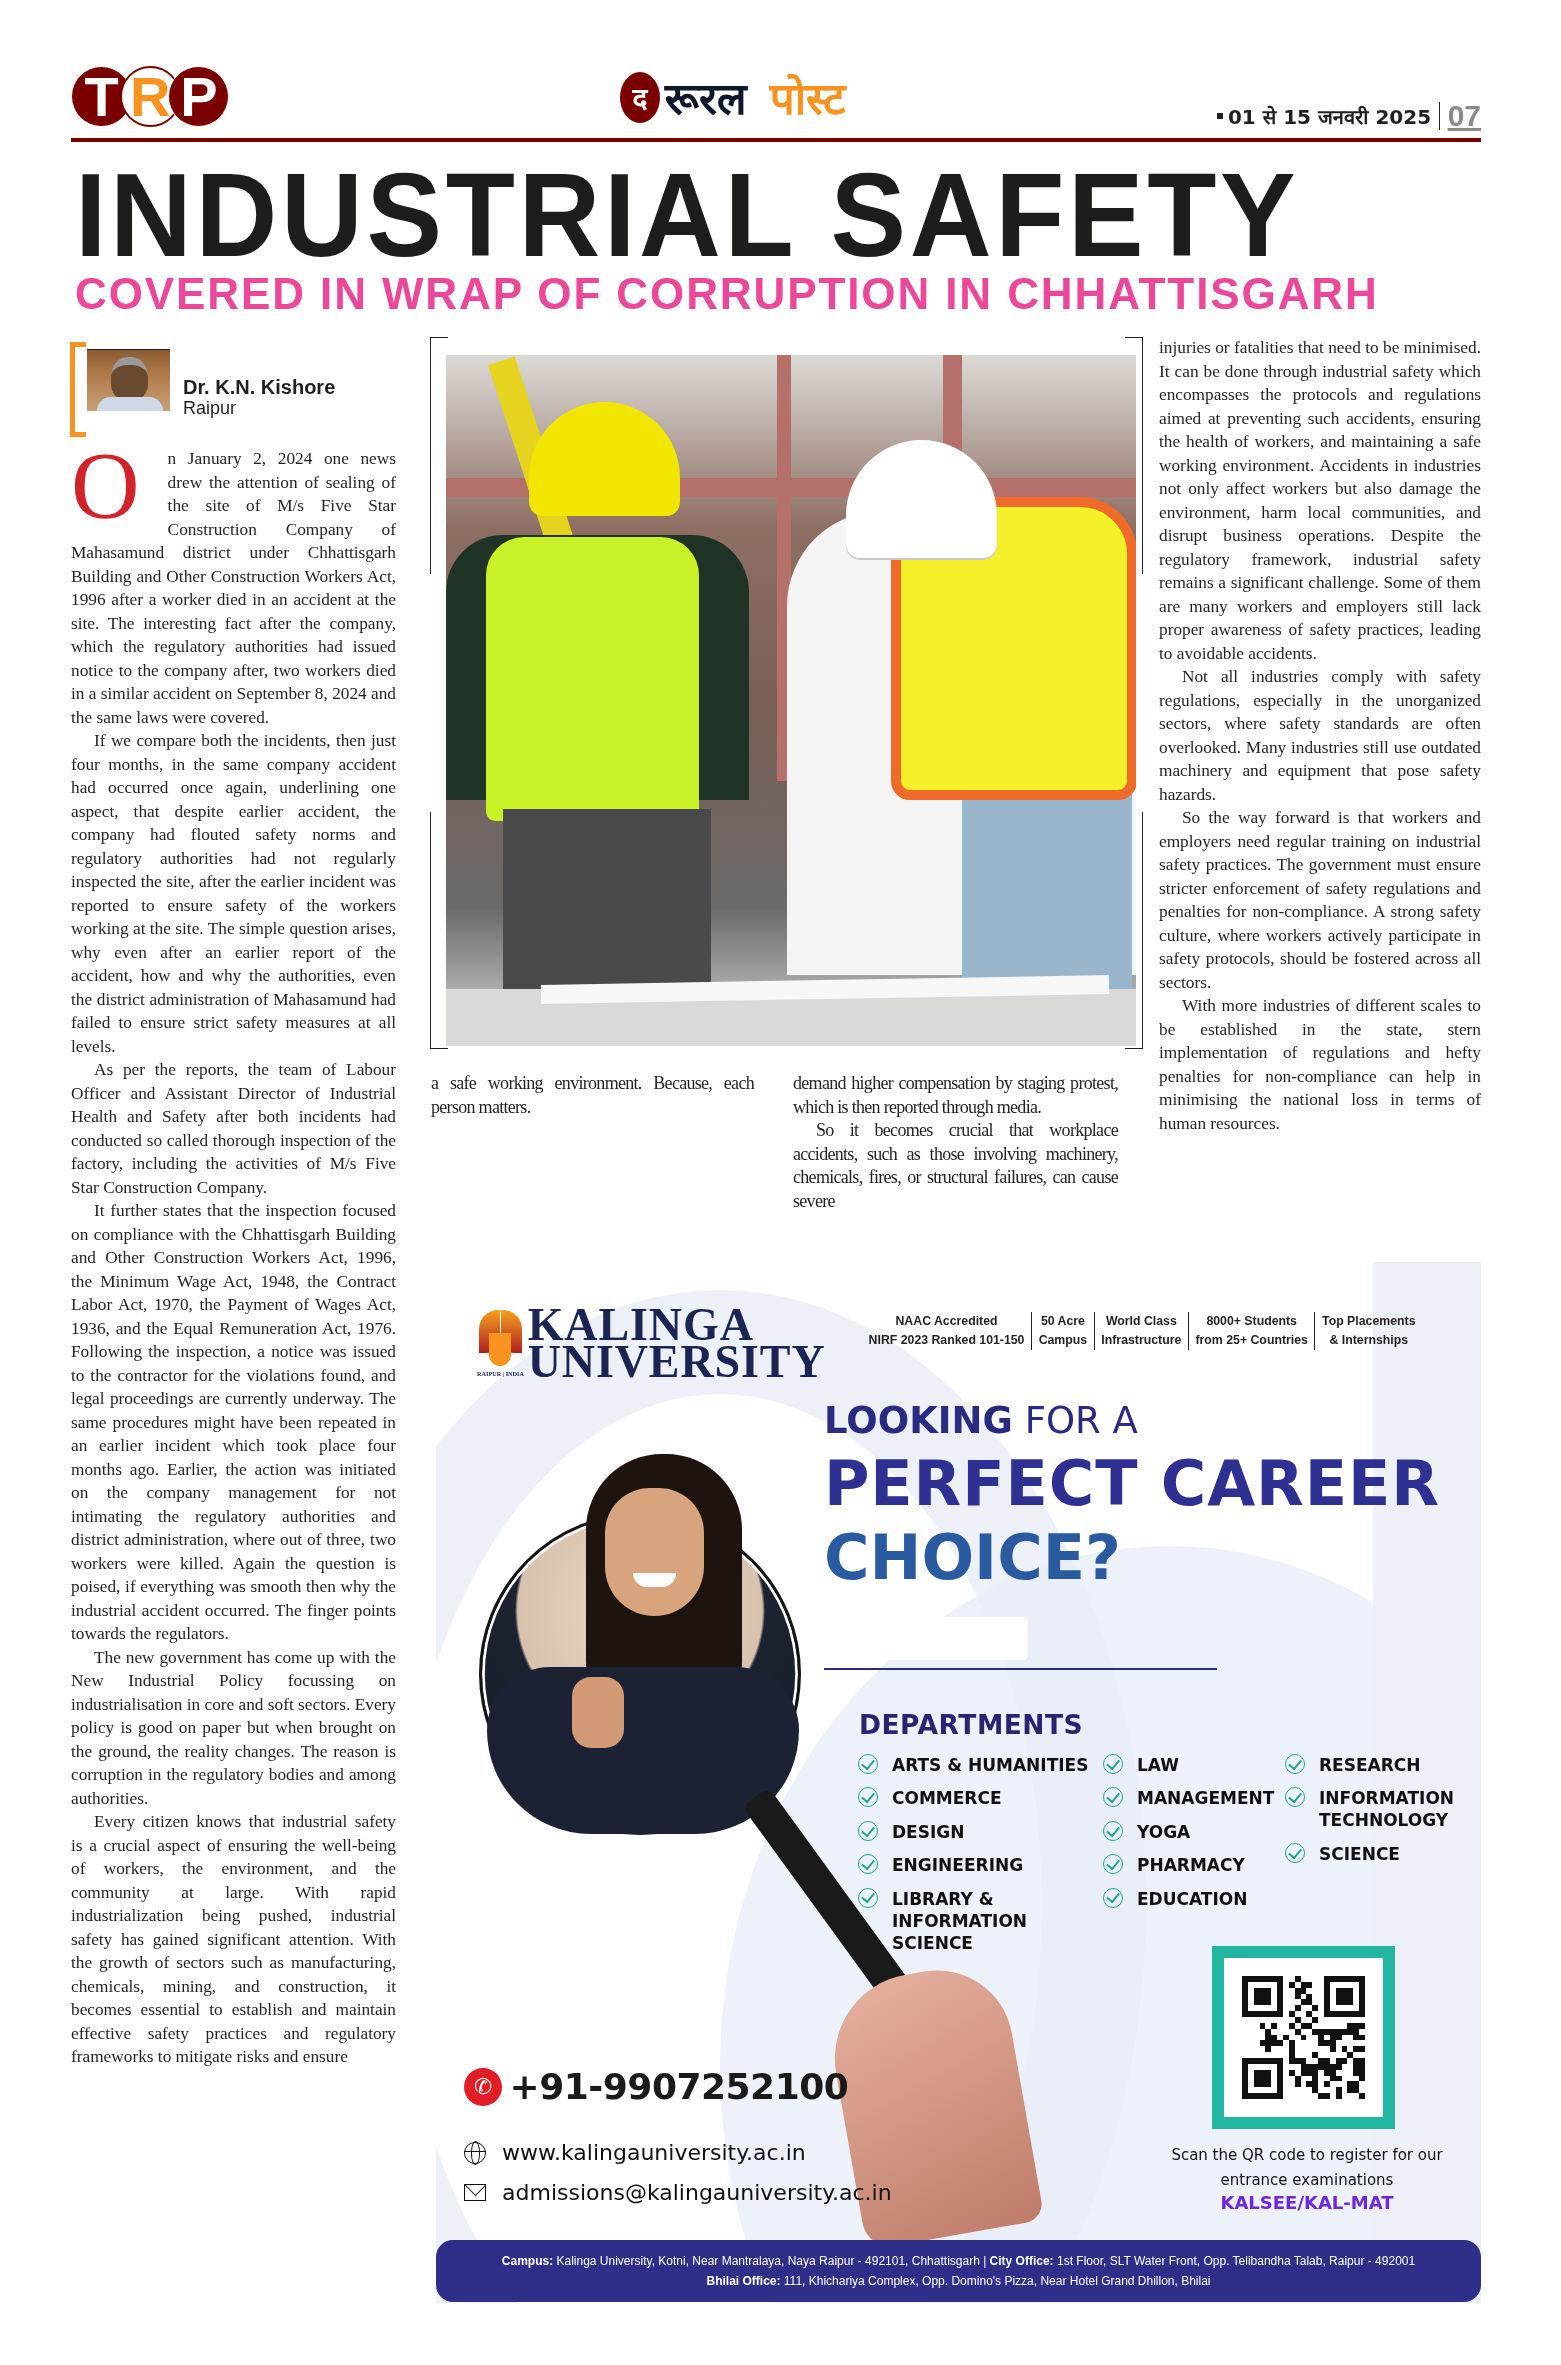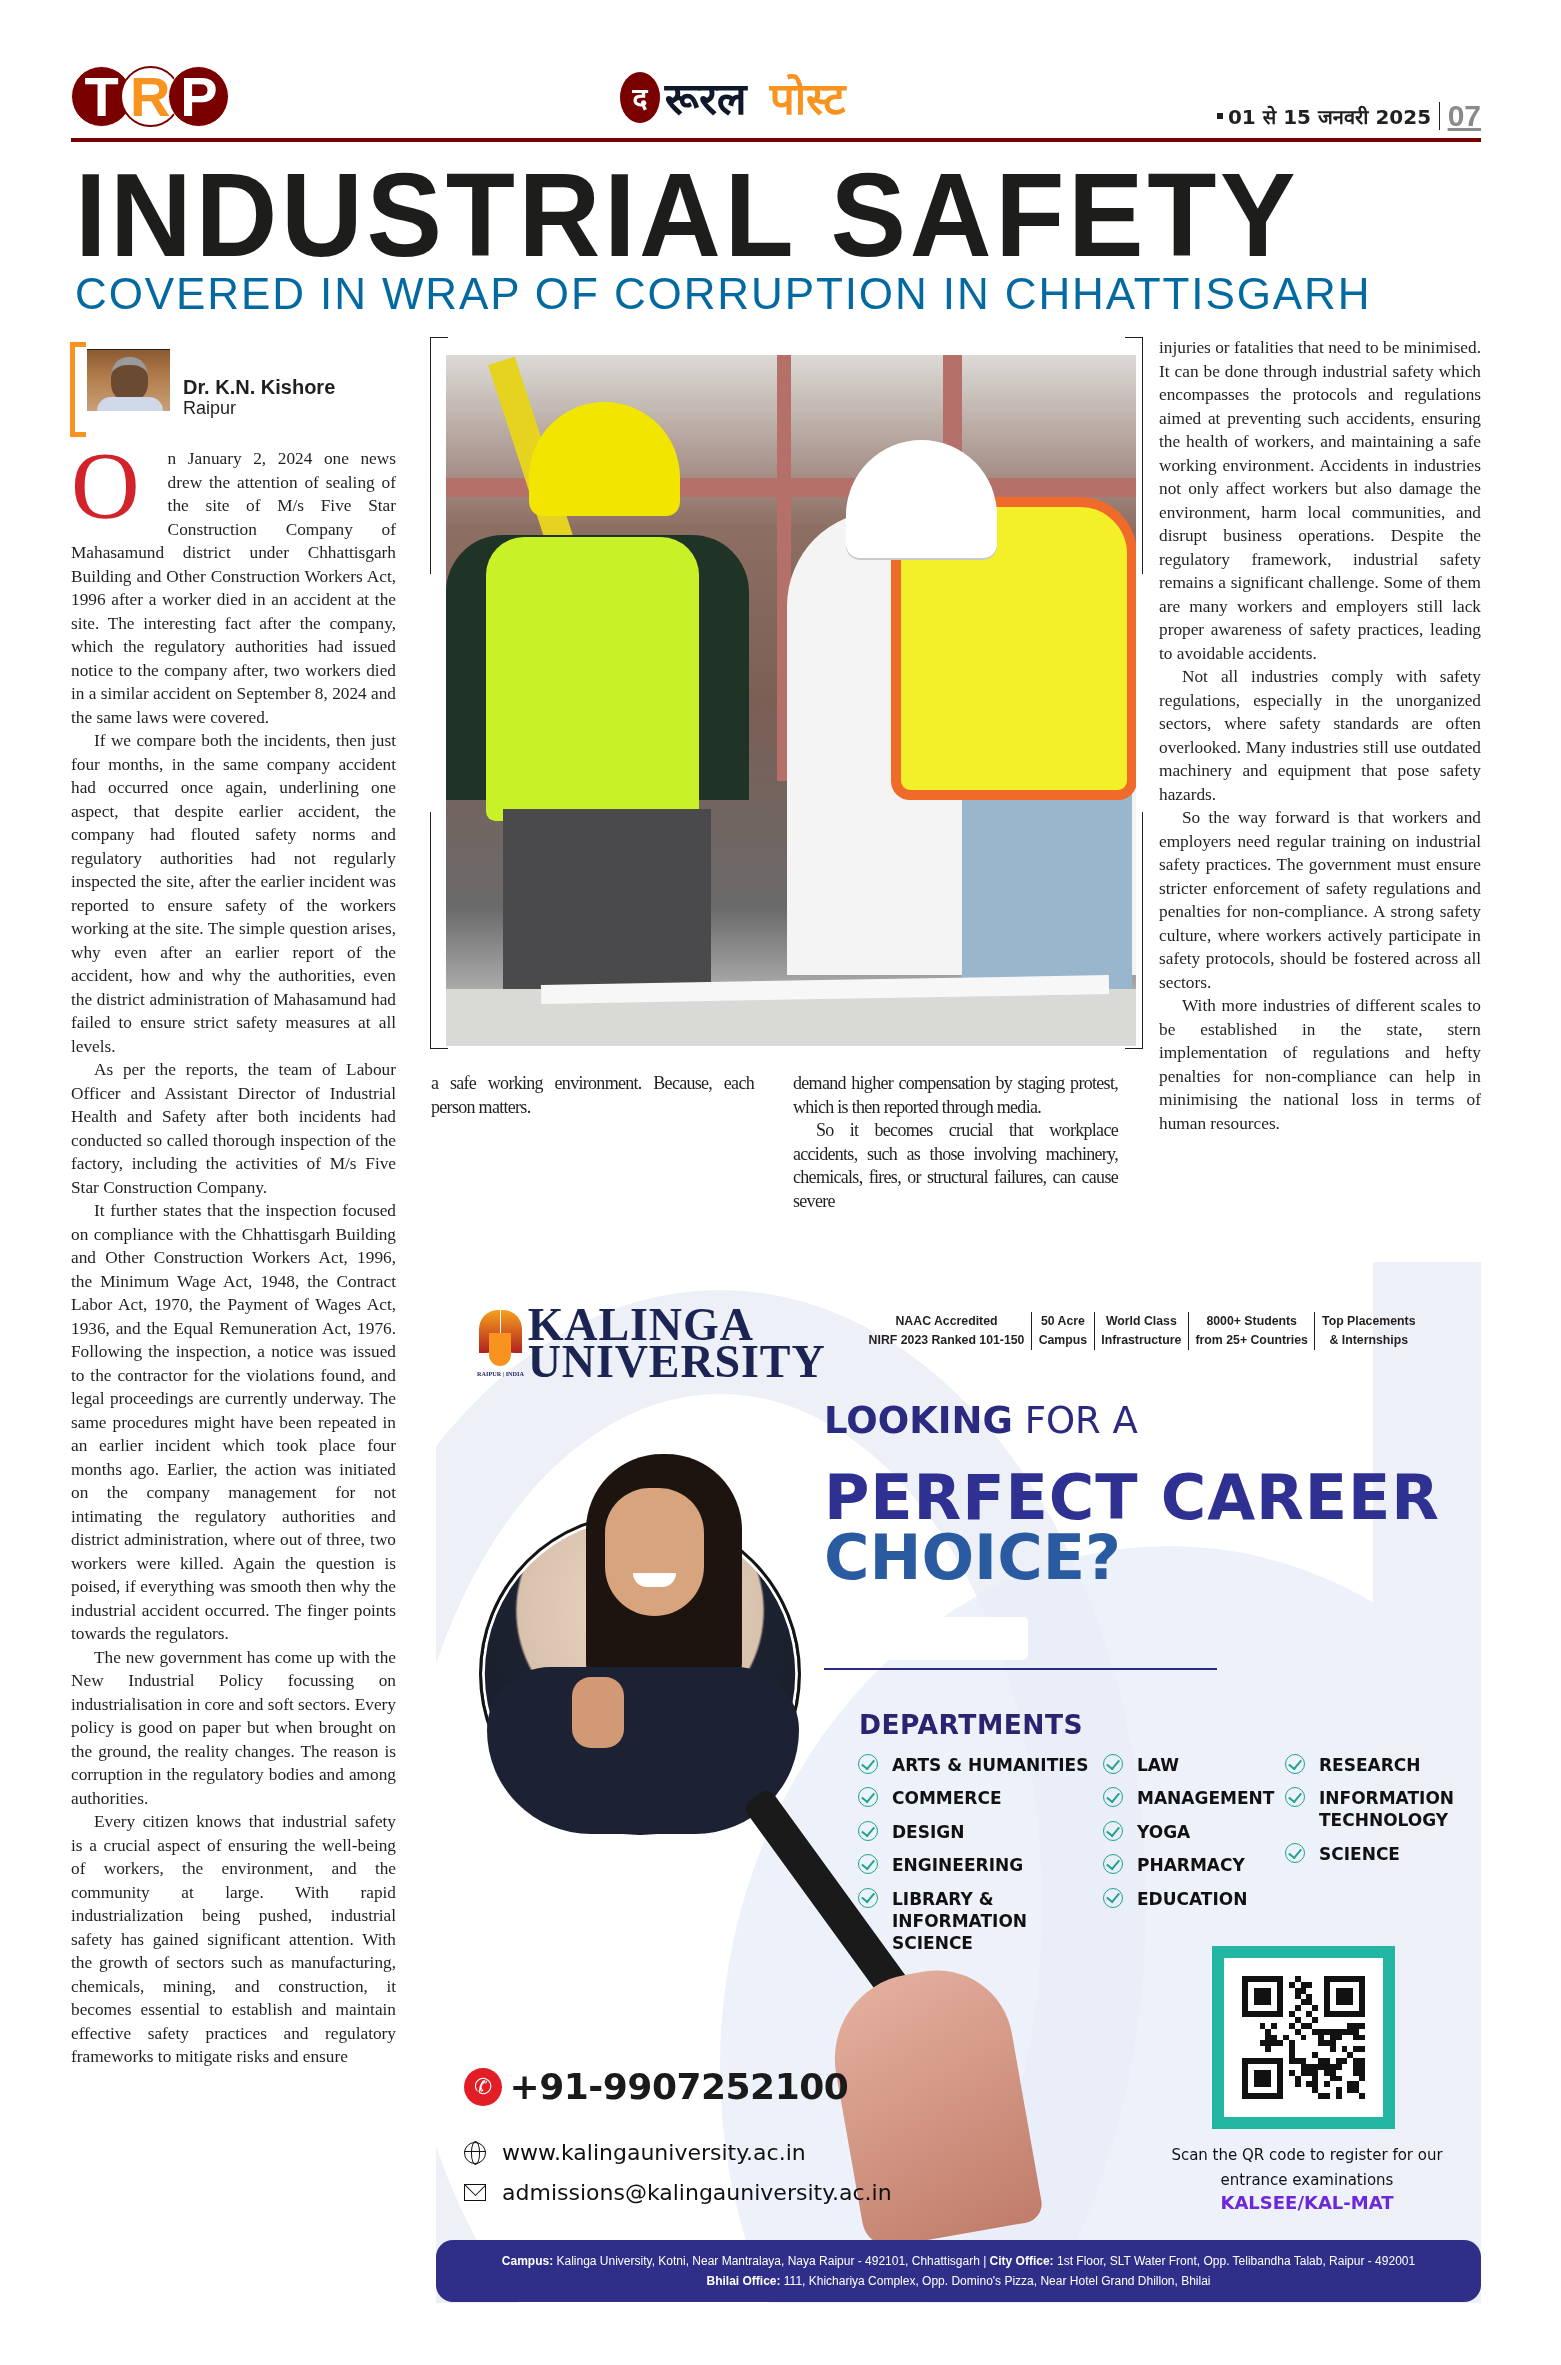--- a/index.html
+++ b/index.html
@@ -16,21 +16,21 @@
   .paper-title .w1 { color: #0f172a; margin-right: 23px; }
   .paper-title .w2 { color: #f7931e; }
   .issue { position: absolute; right: 0; top: 33px; display: flex; align-items: center; font-family: "DejaVu Sans", sans-serif; font-size: 20px; font-weight: bold; color: #231f20; }
   .issue .sq { display: inline-block; width: 6.6px; height: 6.6px; background: #231f20; margin-right: 4.7px; }
   .issue .sep { width: 1.4px; height: 28px; background: #231f20; margin: 0 7.6px; }
   .issue .page { color: #8a8a8a; font-size: 30px; font-family: "Liberation Sans", sans-serif; text-decoration: underline; }
   .rule { position: absolute; left: 71px; top: 138px; width: 1410px; height: 3.8px; background: #7a0000; }
 
   
   .headline { position: absolute; left: 75px; top: 161px; width: 1410px; font-family: "Liberation Sans", sans-serif; font-weight: bold; font-size: 118px; line-height: 109px; letter-spacing: 3.8px; color: #1d1d1b; transform: scaleX(0.96); transform-origin: left; white-space: nowrap; }
-  .subhead { position: absolute; left: 75px; top: 271px; width: 1410px; font-family: "Liberation Sans", sans-serif; font-weight: normal; font-size: 44px; line-height: 45px; letter-spacing: 1.9px; color: #0369a1; white-space: nowrap; }
+  .subhead { position: absolute; left: 75px; top: 271px; width: 1410px; font-family: "Liberation Sans", sans-serif; font-weight: bold; font-size: 44px; line-height: 45px; letter-spacing: 1.9px; color: #ec4899; white-space: nowrap; }
 
   
   .byline-bracket { position: absolute; left: 70px; top: 342px; width: 16px; height: 95px; border: 5.7px solid #f7931e; border-right: none; }
   .author-photo { position: absolute; left: 87px; top: 349px; width: 83px; height: 62px; background: linear-gradient(180deg,#8a5a32 0%,#b07a48 40%,#c9a07a 100%); border-top: 1.4px solid #231f20; overflow: hidden; }
   .author-photo .head { position: absolute; left: 24px; top: 6.6px; width: 37px; height: 44px; border-radius: 45% 45% 40% 40%; background: #6a4a30; border-top: 8.5px solid #9a9a9a; }
   .author-photo .shirt { position: absolute; left: 9.5px; top: 47px; width: 66px; height: 19px; border-radius: 14px 14px 0 0; background: #cfd8e6; }
   .author-name { position: absolute; left: 183px; top: 376px; font-family: "Liberation Sans", sans-serif; font-weight: bold; font-size: 20px; color: #231f20; }
   .author-place { position: absolute; left: 183px; top: 398px; font-family: "Liberation Sans", sans-serif; font-size: 18px; color: #231f20; }
 
   
@@ -79,21 +79,21 @@
   .ku-crest .tag { position: absolute; left: -1.9px; top: 65px; font-size: 6.2px; font-family: "Liberation Serif", serif; font-weight: bold; color: #1b2452; white-space: nowrap; }
   .ku-name { margin-left: 5.7px; font-family: "Liberation Serif", serif; font-weight: bold; color: #1b2452; line-height: 37px; }
   .ku-name div { font-size: 46px; letter-spacing: 0.9px; }
 
   .ku-facts { position: absolute; left: 426px; top: 43px; display: flex; align-items: center; height: 52px; font-family: "Liberation Sans", sans-serif; font-weight: bold; font-size: 12.3px; color: #231f20; text-align: center; }
   .ku-fact { padding: 0 6.6px; line-height: 19px; border-right: 0.9px solid #231f20; }
   .ku-fact:last-child { border-right: none; }
 
   .looking { position: absolute; left: 388px; top: 137px; font-size: 37px; color: #2a2a80; }
   .looking b { font-weight: bold; }
-  .perfect { position: absolute; left: 388px; top: 203px; font-size: 62px; font-weight: bold; color: #2f3192; line-height: 66px; letter-spacing: 0.9px; }
+  .perfect { position: absolute; left: 388px; top: 189px; font-size: 62px; font-weight: bold; color: #2f3192; line-height: 66px; letter-spacing: 0.9px; }
   .choice { position: absolute; left: 388px; top: 263px; font-size: 62px; font-weight: bold; color: #2a5aa0; line-height: 66px; }
   .white-pill { position: absolute; left: 393px; top: 355px; width: 199px; height: 43px; background: #fff; border-radius: 4.7px; }
   .underline { position: absolute; left: 388px; top: 406px; width: 393px; height: 1.9px; background: #2a2a80; }
 
   .depts-title { position: absolute; left: 423px; top: 447px; font-size: 26.5px; font-weight: bold; color: #2a2370; letter-spacing: 0.5px; }
   .dept-col { position: absolute; top: 492px; font-family: "DejaVu Sans", sans-serif; font-weight: bold; font-size: 17px; color: #111; }
   .dept-item { display: flex; align-items: flex-start; margin-bottom: 11.4px; line-height: 22px; }
   .check { flex: none; width: 20px; height: 20px; border: 1.9px solid #1fa38f; border-radius: 50%; margin-right: 14px; position: relative; }
   .check::after { content: ""; position: absolute; left: 4.7px; top: 1.9px; width: 5.7px; height: 10.4px; border: solid #1fa38f; border-width: 0 2.4px 2.4px 0; transform: rotate(40deg); }
   .dc1 { left: 422px; }

